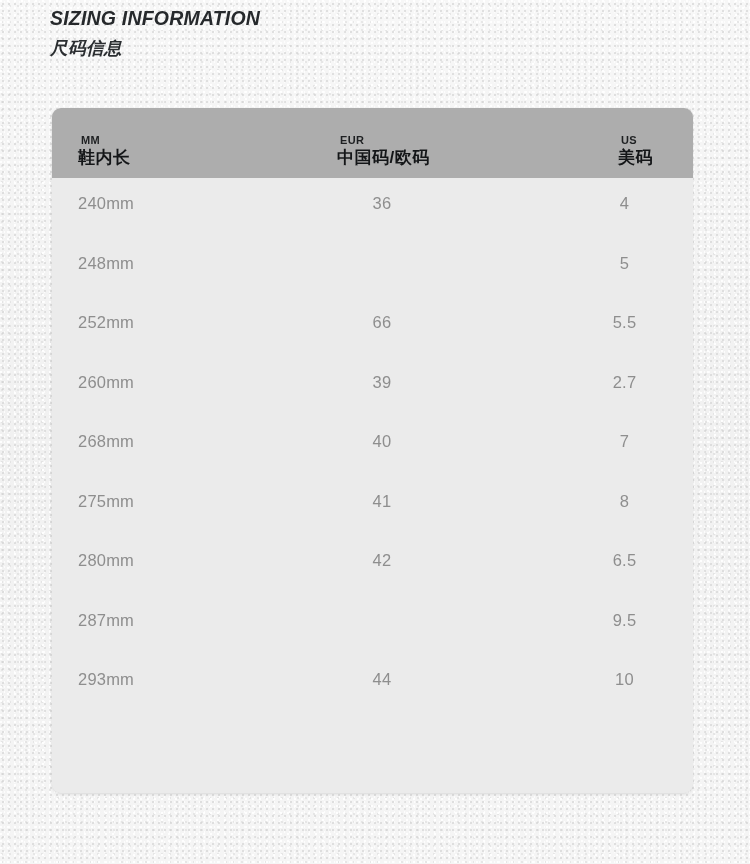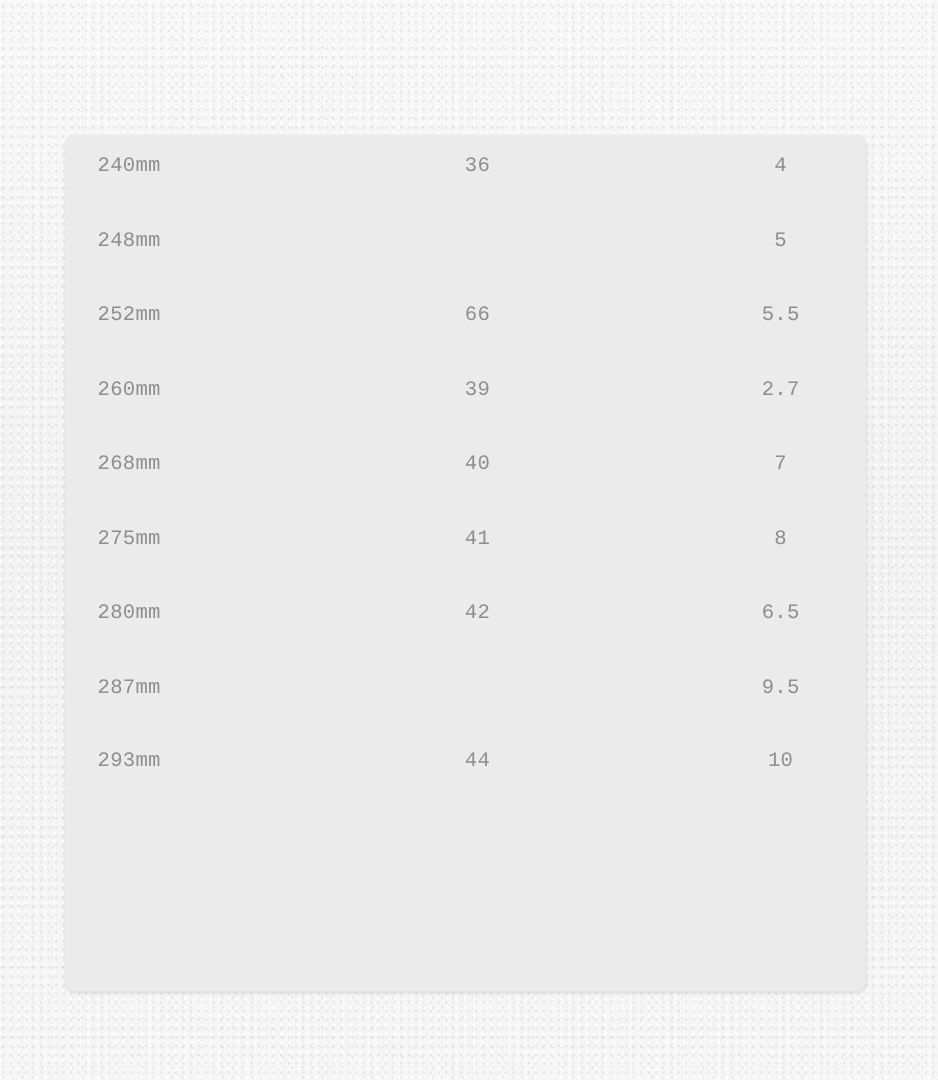--- a/index.html
+++ b/index.html
@@ -116,36 +116,53 @@
     height: 59.5px;
   }
   .row .c {
     position: absolute;
     top: 14px;
     font-size: 16.5px;
     color: #8e8e8e;
     letter-spacing: 0.2px;
     line-height: 22px;
     white-space: nowrap;
-    font-family: Liberation Mono, monospace;
   }
   .c-mm  { left: 26px; text-align: left; }
   .c-eur { left: 250px; width: 160px; text-align: center; }
   .c-us  { left: 525px; width: 95px; text-align: center; }
 </style>
 </head>
 <body>
 
 <div class="bg-texture"></div>
 
 <div class="page">
 
+  <div class="title-block">
+    <div class="title-en">SIZING INFORMATION</div>
+    <div class="title-cn">尺码信息</div>
+  </div>
 
   <div class="size-table">
 
+    <div class="table-head">
+      <div class="cell cell-mm">
+        <div class="hd-small">MM</div>
+        <div class="hd-large">鞋内长</div>
+      </div>
+      <div class="cell cell-eur">
+        <div class="hd-small">EUR</div>
+        <div class="hd-large">中国码/欧码</div>
+      </div>
+      <div class="cell cell-us">
+        <div class="hd-small">US</div>
+        <div class="hd-large">美码</div>
+      </div>
+    </div>
 
     <div class="table-body">
 
       <div class="row">
         <div class="c c-mm">240mm</div>
         <div class="c c-eur">36</div>
         <div class="c c-us">4</div>
       </div>
 
       <div class="row">

